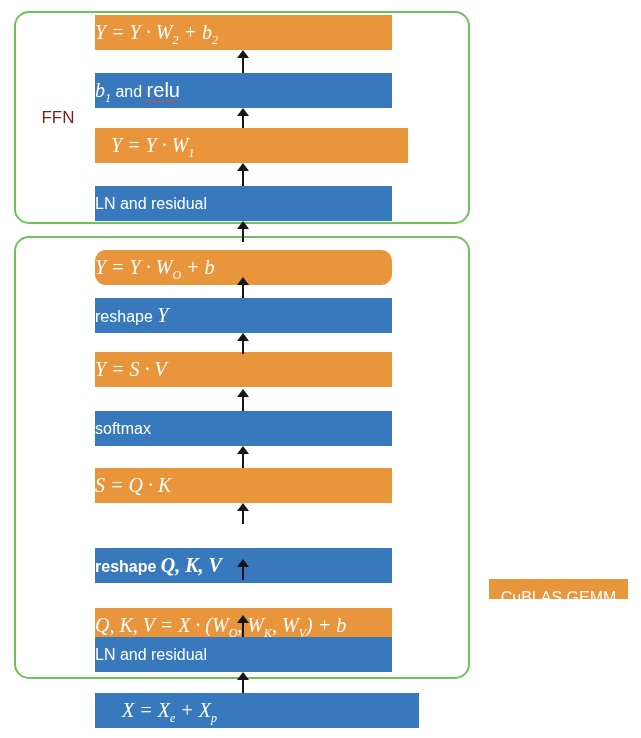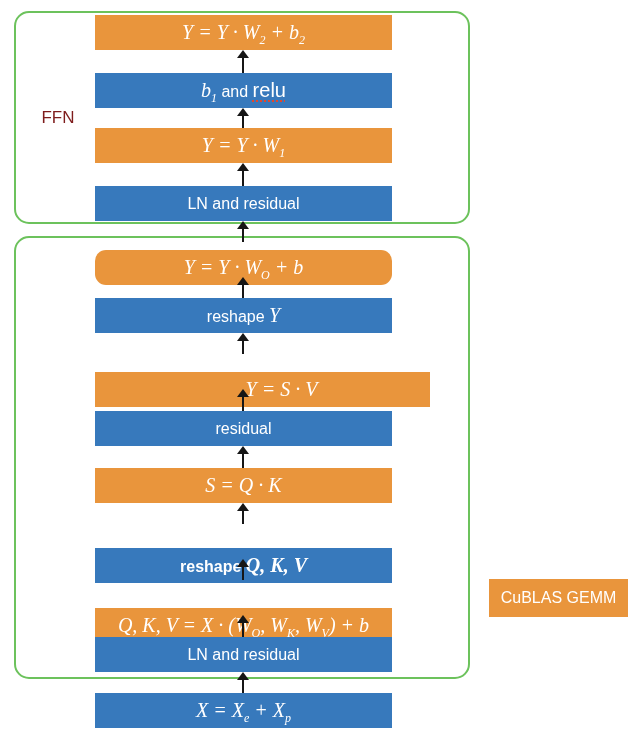--- a/index.html
+++ b/index.html
@@ -37,21 +37,21 @@
     z-index: 2;
   }
   #ffn-label  { left: 20px; top: 107px; width: 76px; }
   #attn-label { left: 10px; top: 437px; width: 86px; }
   .box {
     position: absolute;
     left: 95px;
     width: 297px;
     height: 35px;
     line-height: 35px;
-    text-align: center;
+    text-align: left;
     color: #ffffff;
     z-index: 3;
     white-space: nowrap;
   }
   .box-kernel { background: var(--blue); }
   .box-gemm   { background: var(--orange); }
   .seg-plain {
     font-family: "Liberation Sans", sans-serif;
     font-size: 16px;
   }
@@ -89,46 +89,46 @@
     width: 139px;
     height: 37px;
     line-height: 37px;
     text-align: center;
     color: #ffffff;
     font-size: 16px;
     z-index: 3;
     white-space: nowrap;
   }
   #legend-kernel { top: 523px; }
-  #legend-gemm   { top: 579px; height: 38px; line-height: 38px; }
+  #legend-gemm   { top: 579px; height: 20px; line-height: 38px; }
 </style>
 </head>
 <body>
 
 <div class="canvas">
 
   <div class="group-outline" id="ffn-outline"></div>
   <div class="group-outline" id="attn-outline"></div>
 
   <div class="group-label" id="ffn-label">FFN</div>
 
   <div id="flow">
       <div class="box box-gemm" style="top: 15px;"><span class="seg-math">Y = Y · W<sub>2</sub> + b<sub>2</sub></span></div>
       <div class="box box-kernel" style="top: 73px;"><span class="seg-math">b<sub>1</sub></span><span class="seg-plain"> and </span><span class="seg-miss">relu</span></div>
-      <div class="box box-gemm" style="top: 128px;"><span class="seg-math">Y = Y · W<sub>1</sub></span></div>
+      <div class="box box-gemm" style="top: 128px; padding-left: 16px;"><span class="seg-math">Y = Y · W<sub>1</sub></span></div>
       <div class="box box-kernel" style="top: 186px;"><span class="seg-plain">LN and residual</span></div>
       <div class="box box-gemm" style="top: 250px; border-radius: 11px;"><span class="seg-math">Y = Y · W<sub>O</sub> + b</span></div>
       <div class="box box-kernel" style="top: 298px;"><span class="seg-plain">reshape </span><span class="seg-math">Y</span></div>
-      <div class="box box-gemm" style="top: 372px; padding-left: 38px;"><span class="seg-math">Y = S · V</span></div>
-      <div class="box box-kernel" style="top: 411px;"><span class="seg-plain">residual</span></div>
+      <div class="box box-gemm" style="top: 352px;"><span class="seg-math">Y = S · V</span></div>
+      <div class="box box-kernel" style="top: 411px;"><span class="seg-plain">softmax</span></div>
       <div class="box box-gemm" style="top: 468px;"><span class="seg-math">S = Q · K</span></div>
       <div class="box box-kernel" style="top: 548px; font-weight: bold;"><span class="seg-plain">reshape </span><span class="seg-math">Q, K, V</span></div>
       <div class="box box-gemm" style="top: 580px; margin-top: 28px;"><span class="seg-math">Q, K, V = X · (W<sub>Q</sub>, W<sub>K</sub>, W<sub>V</sub>) + b</span></div>
       <div class="box box-kernel" style="top: 637px;"><span class="seg-plain">LN and residual</span></div>
-      <div class="box box-kernel" style="top: 693px;"><span class="seg-math">X = X<sub>e</sub> + X<sub>p</sub></span></div>
+      <div class="box box-kernel" style="top: 693px; padding-left: 27px;"><span class="seg-math">X = X<sub>e</sub> + X<sub>p</sub></span></div>
       <div class="arrow" style="top: 50px; height: 23px;">
         <div class="head"></div>
         <div class="stem"></div>
       </div>
       <div class="arrow" style="top: 108px; height: 20px;">
         <div class="head"></div>
         <div class="stem"></div>
       </div>
       <div class="arrow" style="top: 163px; height: 23px;">
         <div class="head"></div>

